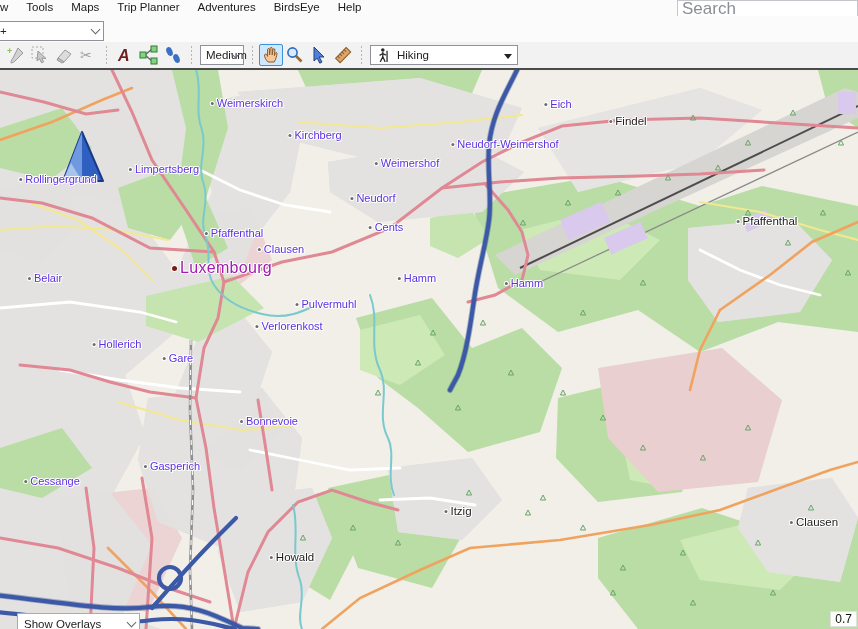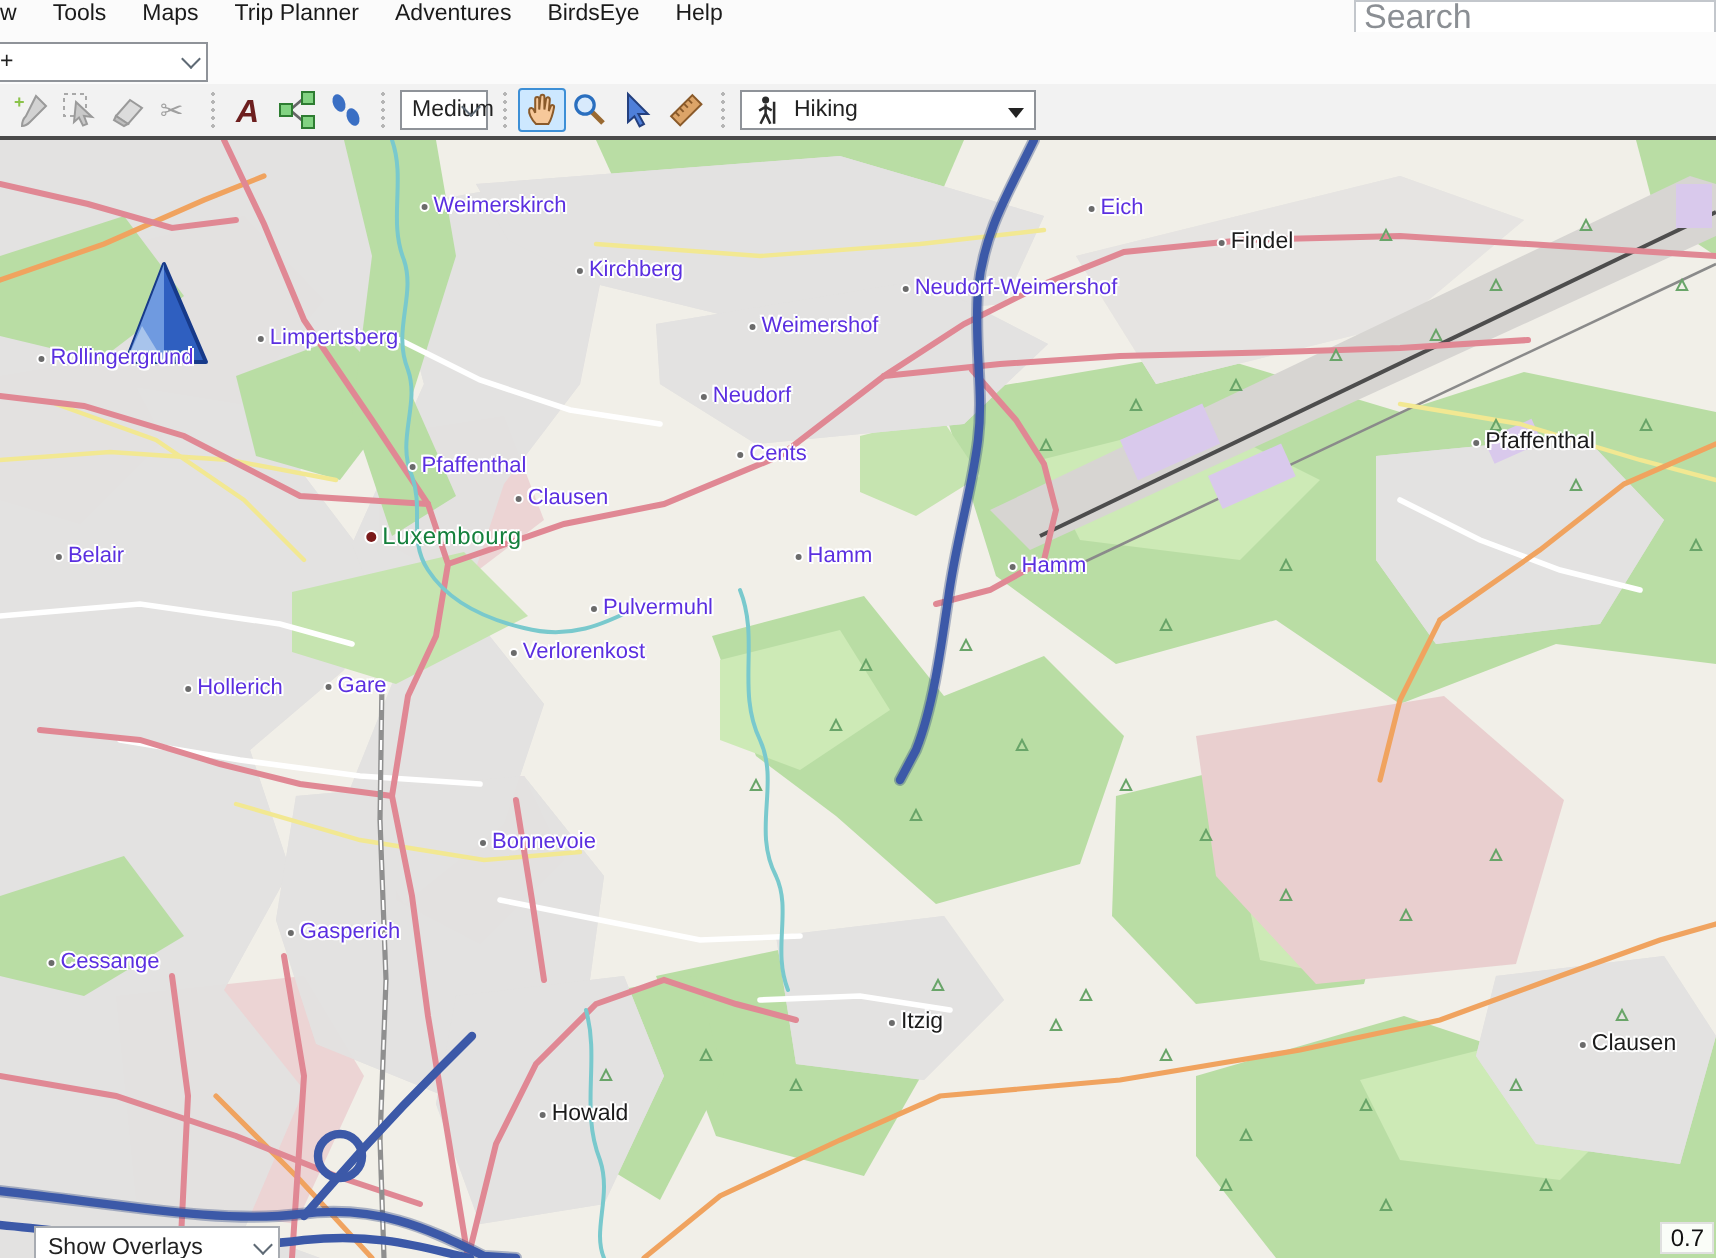--- a/index.html
+++ b/index.html
@@ -49,21 +49,21 @@
   
   .map { position:absolute; top:70px; left:0; width:858px; height:559px; background:#f1efe8; overflow:hidden; }
   .map svg.base { position:absolute; inset:0; }
   #map-labels { position:absolute; inset:0; pointer-events:none; }
   .maplabel { position:absolute; transform:translate(-50%,-50%); display:flex; align-items:center; gap:3px;
     white-space:nowrap;
     text-shadow:-1px 0 0 #fff, 1px 0 0 #fff, 0 -1px 0 #fff, 0 1px 0 #fff, -1px -1px 0 #fff, 1px 1px 0 #fff; }
   .maplabel i { width:3px; height:3px; border-radius:50%; background:#6b6b6b; box-shadow:0 0 0 1px #fff; flex:none; }
   .maplabel.suburb span { color:#5b2fe0; font-size:11px; }
   .maplabel.town span { color:#1c1c1c; font-size:11.5px; }
-  .maplabel.city span { color:#15803d; font-size:12px; letter-spacing:.3px; }
+  .maplabel.city span { color:#a21caf; font-size:16px; letter-spacing:.3px; }
   .maplabel.city i { width:5px; height:5px; background:#7a1a1a; }
   
   .overlays-combo { position:absolute; left:17px; top:543px; width:123px; height:22px; background:#fff;
     border:1px solid #a8acb2; font-size:11.5px; display:flex; align-items:center; padding:0 16px 0 6px; color:#222; }
   .scalebox { position:absolute; right:1px; top:541px; background:rgba(255,255,255,.92); padding:0 4px;
     font-size:12px; color:#111; border:1px solid #e0e0e0; }
 </style>
 </head>
 <body>
 
@@ -434,21 +434,21 @@
           <span>Pulvermuhl</span>
         </div>
         <div class="maplabel suburb" style="left: 289px; top: 256px;">
           <i></i>
           <span>Verlorenkost</span>
         </div>
         <div class="maplabel suburb" style="left: 117px; top: 274px;">
           <i></i>
           <span>Hollerich</span>
         </div>
-        <div class="maplabel suburb" style="left: 178px; top: 273px;">
+        <div class="maplabel suburb" style="left: 178px; top: 288px;">
           <i></i>
           <span>Gare</span>
         </div>
         <div class="maplabel town" style="left: 628px; top: 51px;">
           <i></i>
           <span>Findel</span>
         </div>
         <div class="maplabel town" style="left: 767px; top: 151px;">
           <i></i>
           <span>Pfaffenthal</span>

